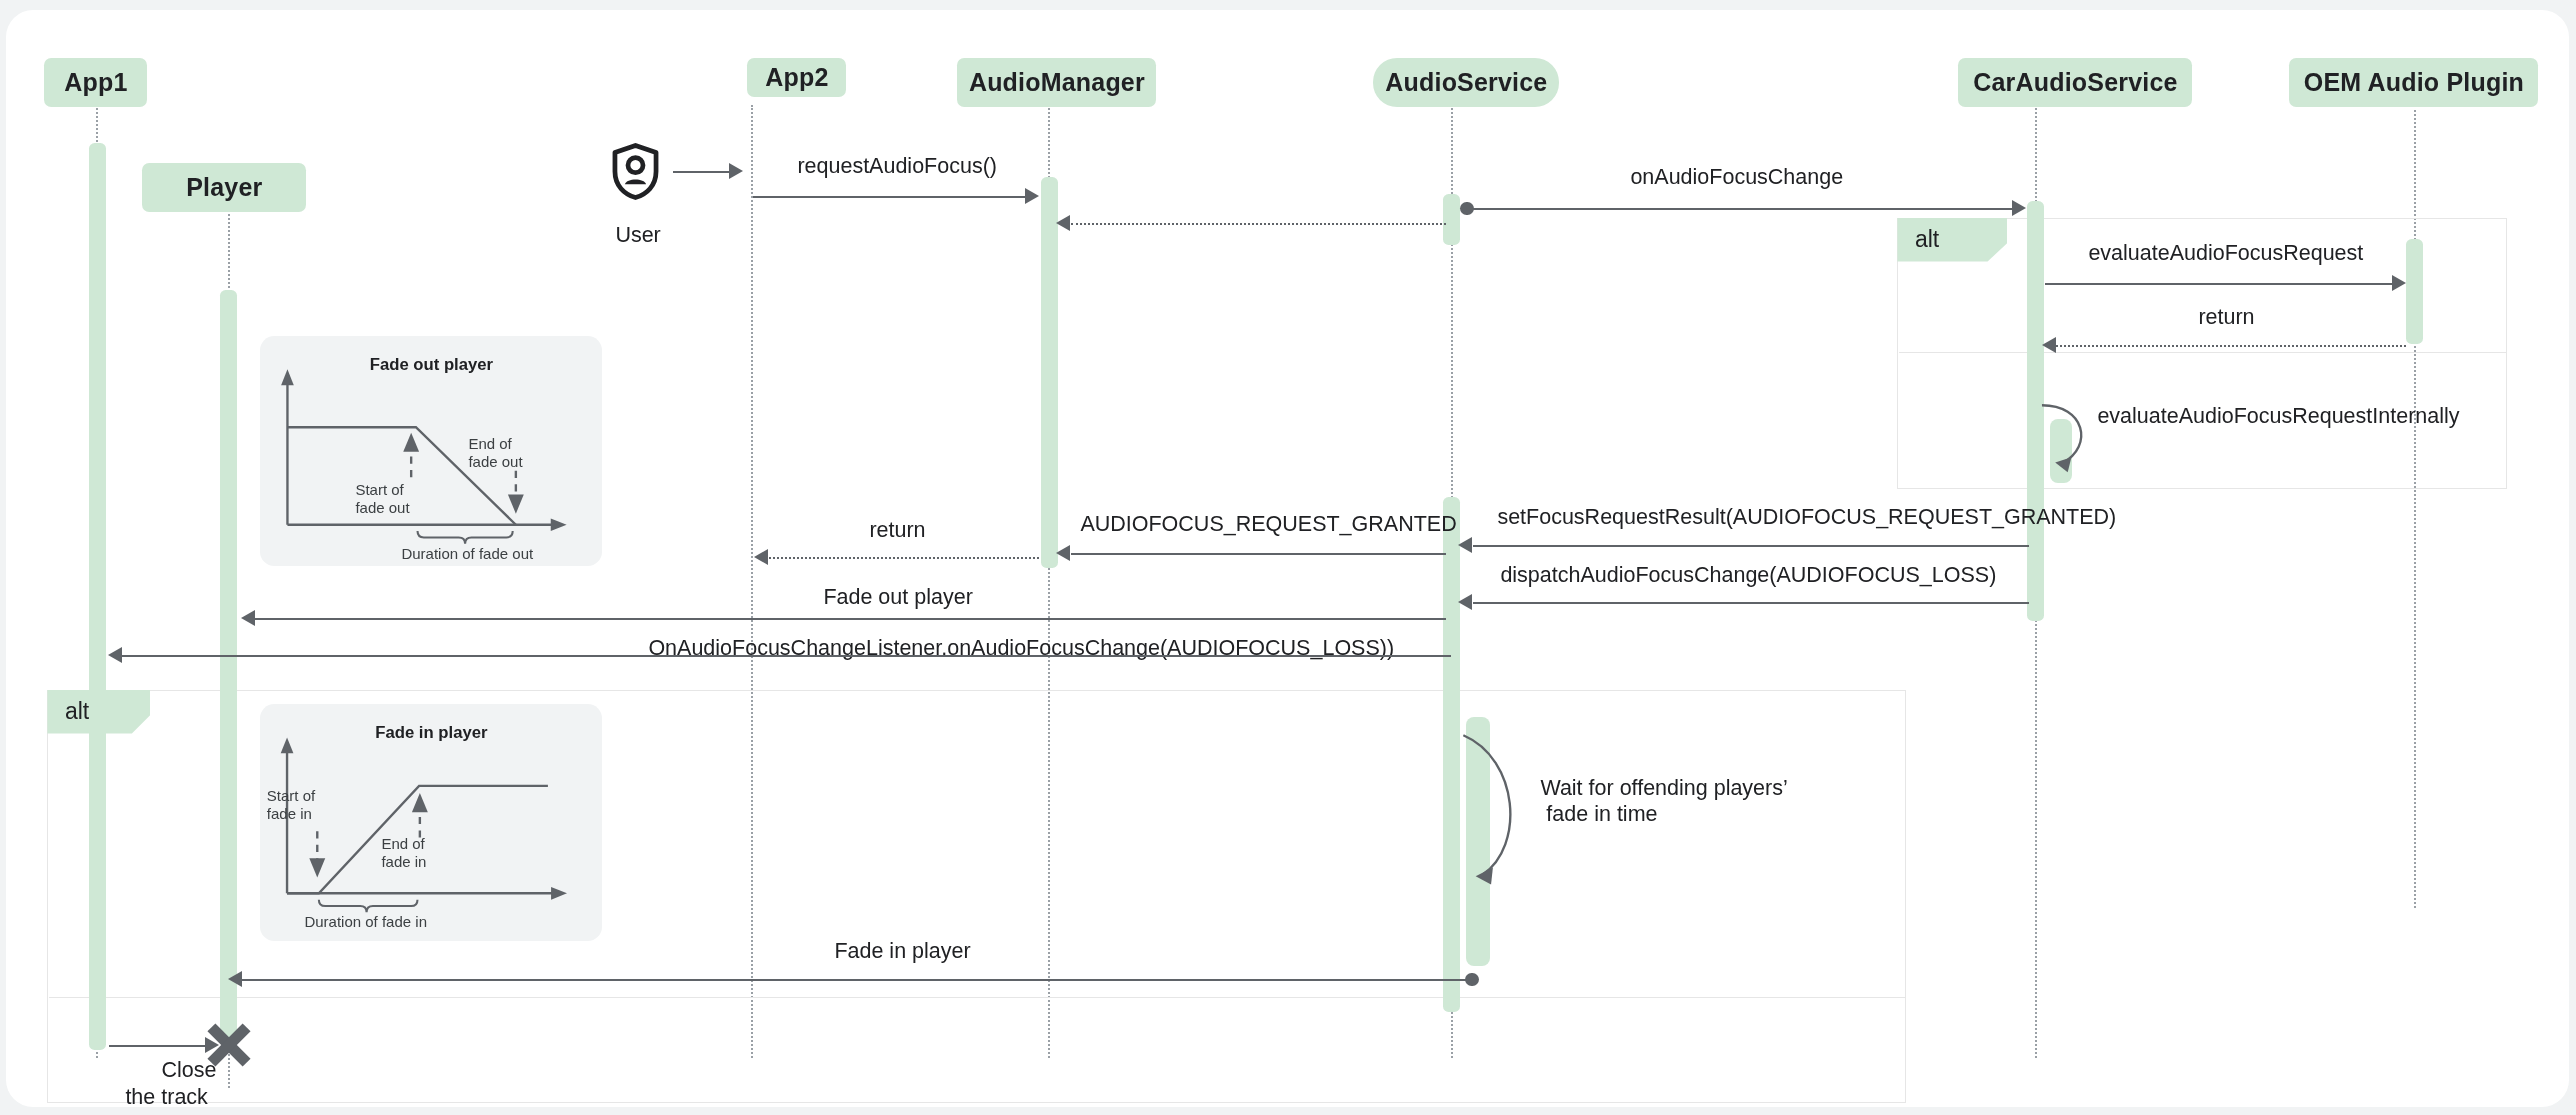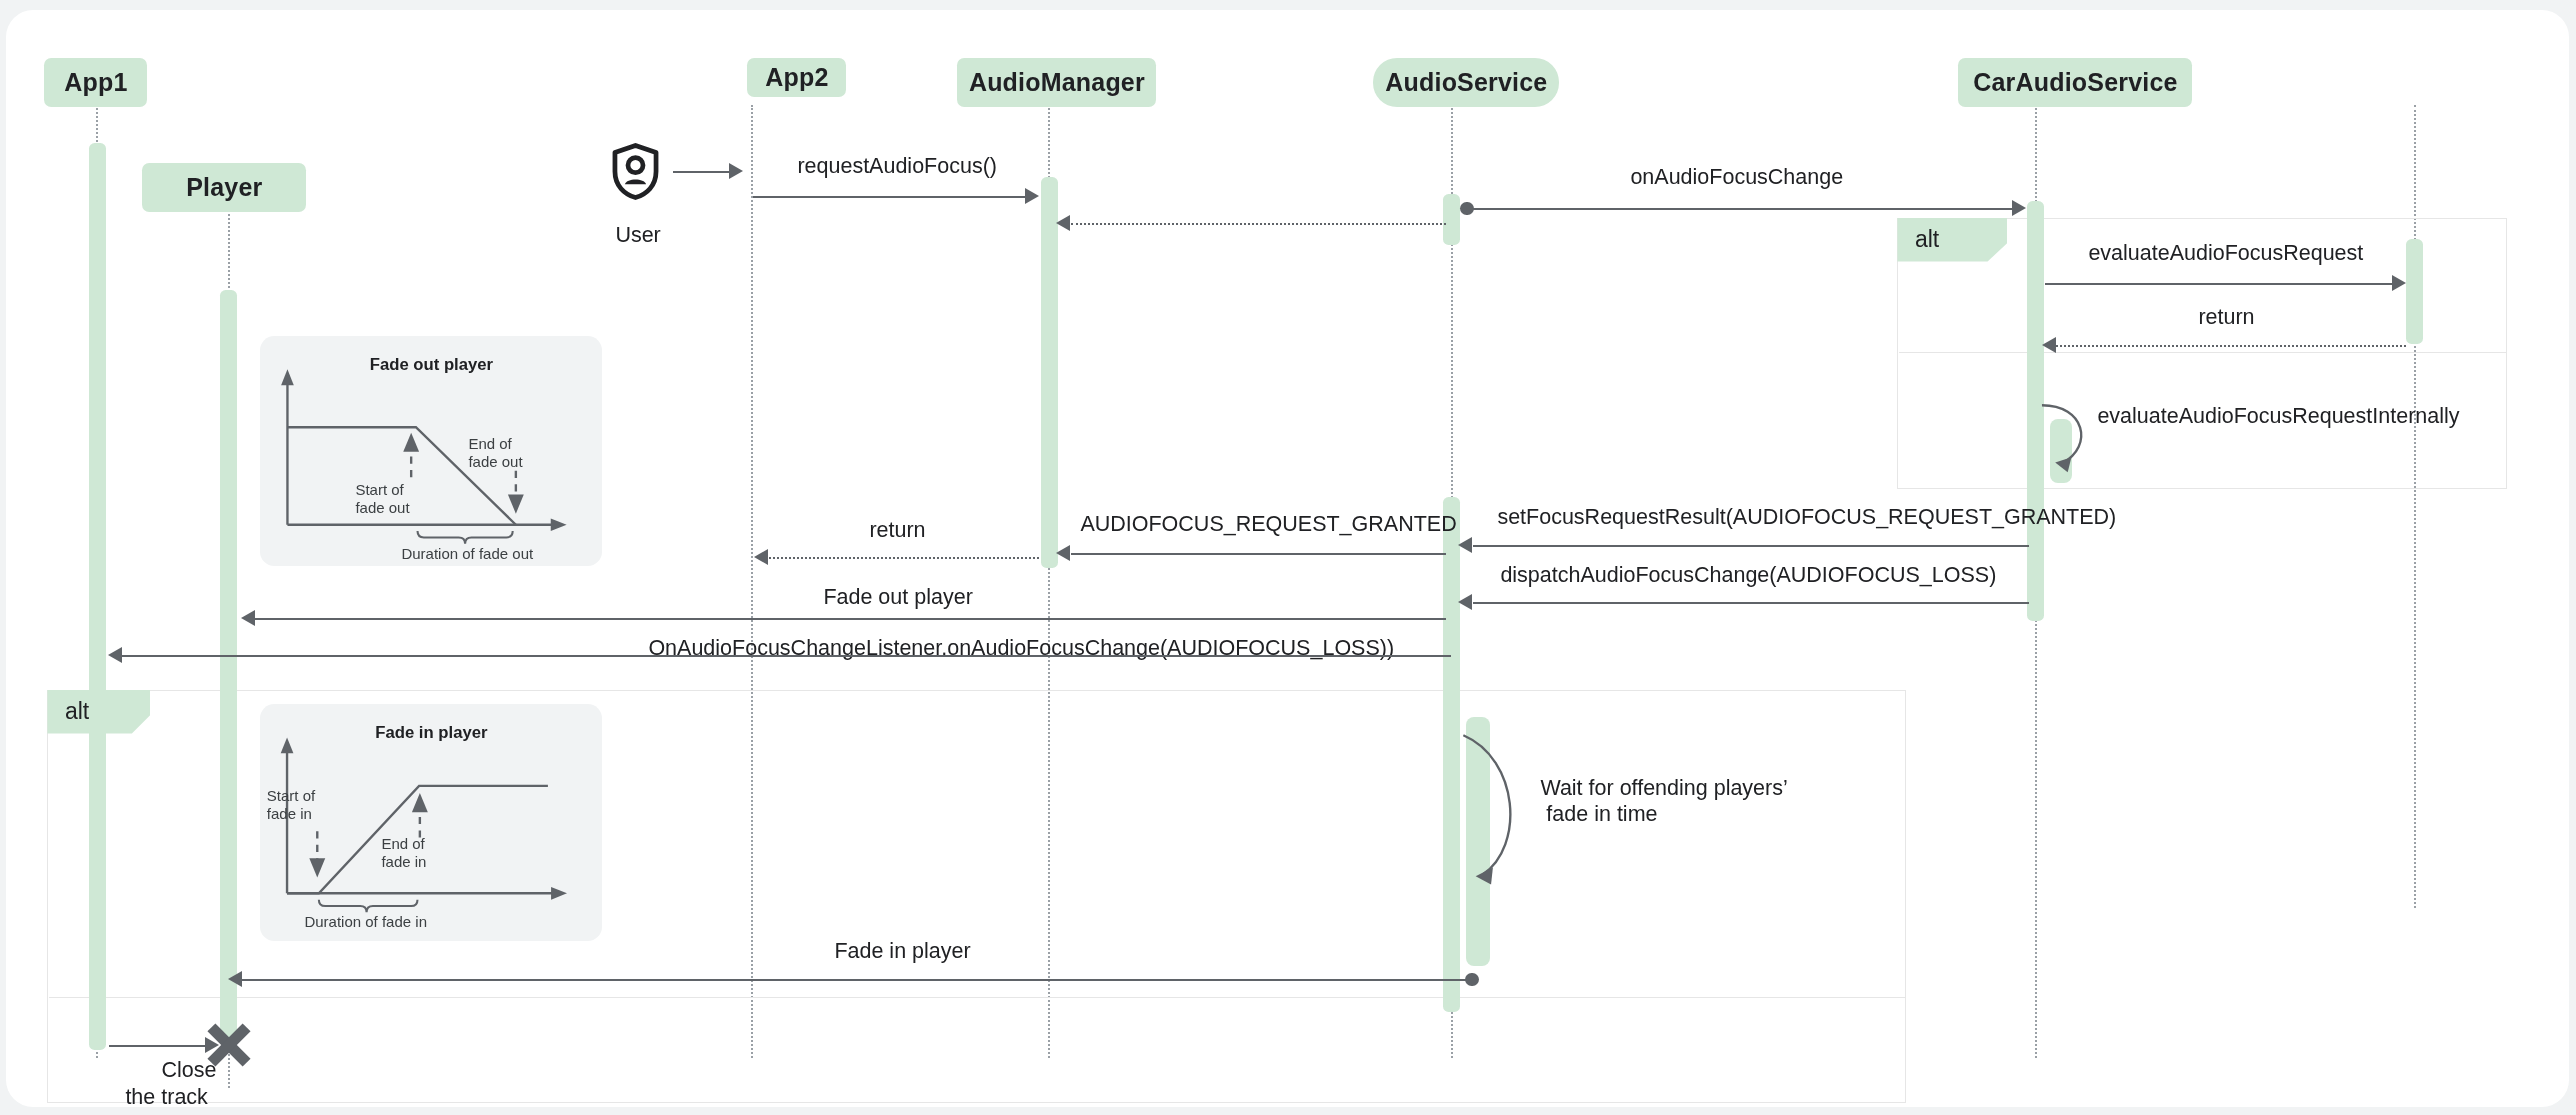--- a/index.html
+++ b/index.html
@@ -59,20 +59,23 @@
     </div>
     <div class="pbox" style="left:951px; top:48px; width:199px; height:49px;">
       <span>AudioManager</span>
     </div>
     <div class="pbox" style="left:1367px; top:48px; width:186px; height:49px;border-radius:24px;">
       <span>AudioService</span>
     </div>
     <div class="pbox" style="left:1911px; top:48px; width:234px; height:49px;margin-left:41px;">
       <span>CarAudioService</span>
     </div>
+    <div class="pbox" style="left:2283px; top:48px; width:249px; height:49px;">
+      <span>OEM Audio Plugin</span>
+    </div>
 
     <div class="act" style="left:83px;  top:133px; width:16.7px; height:907px;"></div>
     <div class="act" style="left:214px;  top:280px; width:16.7px; height:756px;"></div>
     <div class="act" style="left:1035px; top:167px; width:16.7px; height:391px;"></div>
     <div class="act" style="left:1437px; top:184px; width:16.7px; height:51px;"></div>
     <div class="act" style="left:1437px; top:487px; width:16.7px; height:515px;"></div>
     <div class="act" style="left:1460px; top:707px; width:24px; height:249px; border-radius:8px;"></div>
     <div class="act" style="left:2021px; top:191px; width:16.7px; height:420px;"></div>
     <div class="act" style="left:2044px; top:409px; width:21.5px; height:64px; border-radius:8px;"></div>
     <div class="act" style="left:2400px; top:229px; width:16.7px; height:105px;"></div>

